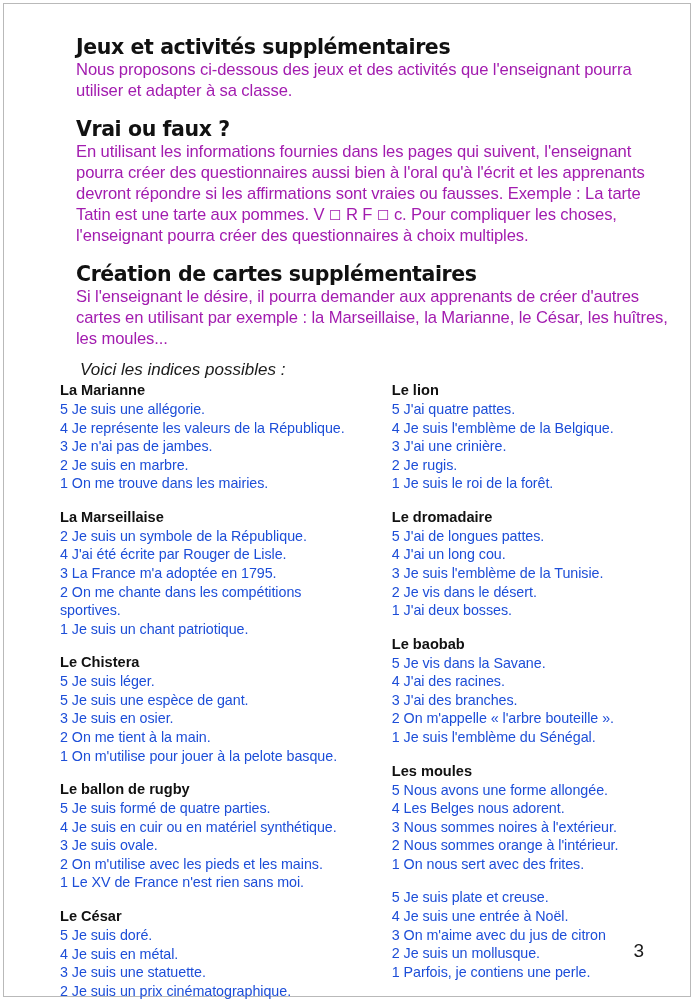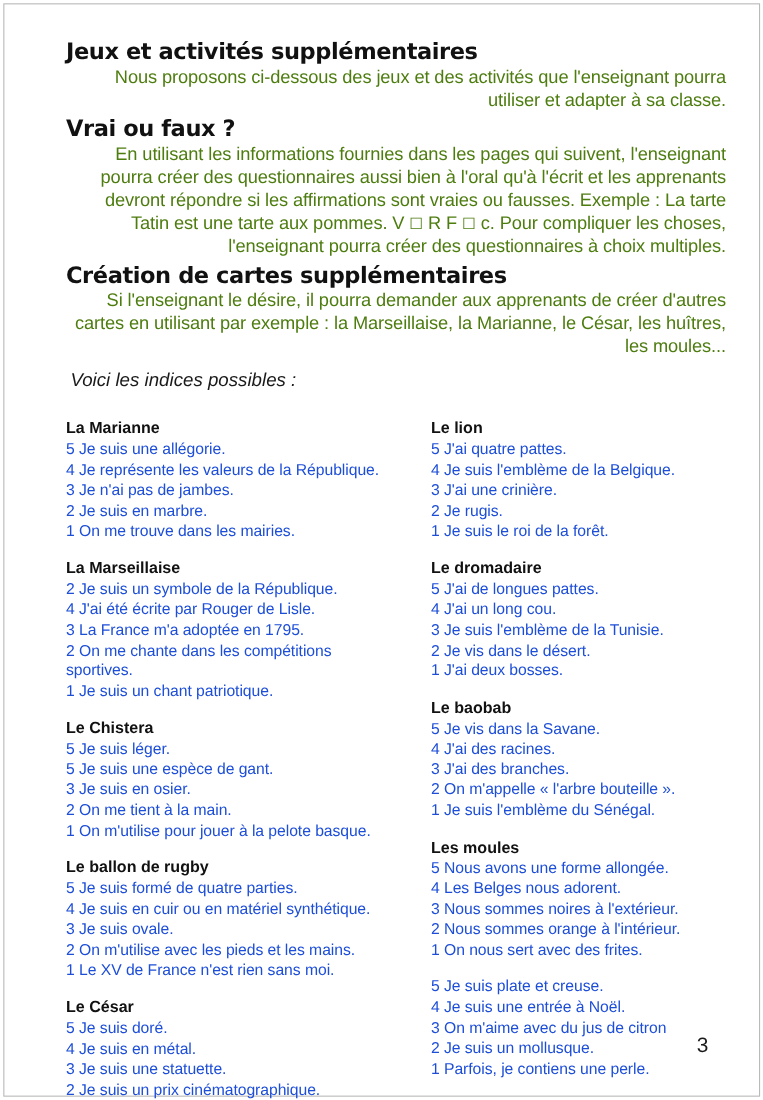--- a/index.html
+++ b/index.html
@@ -24,44 +24,43 @@
     position: absolute;
     left: 3px;
     top: 3px;
     right: 3px;
     bottom: 3px;
     border: 1px solid #b9b9b9;
     pointer-events: none;
   }
   .content {
     position: absolute;
-    left: 60px;
+    left: 76px;
     top: 36px;
     width: 600px;
   }
 
   h2.section-title {
     font-family: "DejaVu Sans", sans-serif;
     font-size: 20.5px;
     font-weight: bold;
     letter-spacing: -0.4px;
     margin: 0 0 1px 0;
     line-height: 1.12;
     color: #111111;
   }
   h2.section-title.spaced {
-    margin-top: 4px;
+    margin-top: 16px;
   }
   p.body-text {
     font-size: 16.6px;
     line-height: 1.265;
     margin: 0;
-    color: #4d7c0f;
+    color: #a21caf;
     letter-spacing: -0.1px;
-    text-align: right;
   }
   p.italic-note {
     font-size: 17px;
     font-style: italic;
     margin: 10px 0 0 4px;
     color: #1a1a1a;
   }
   .checkbox-glyph {
     font-family: "DejaVu Sans", sans-serif;
     font-size: 14px;

